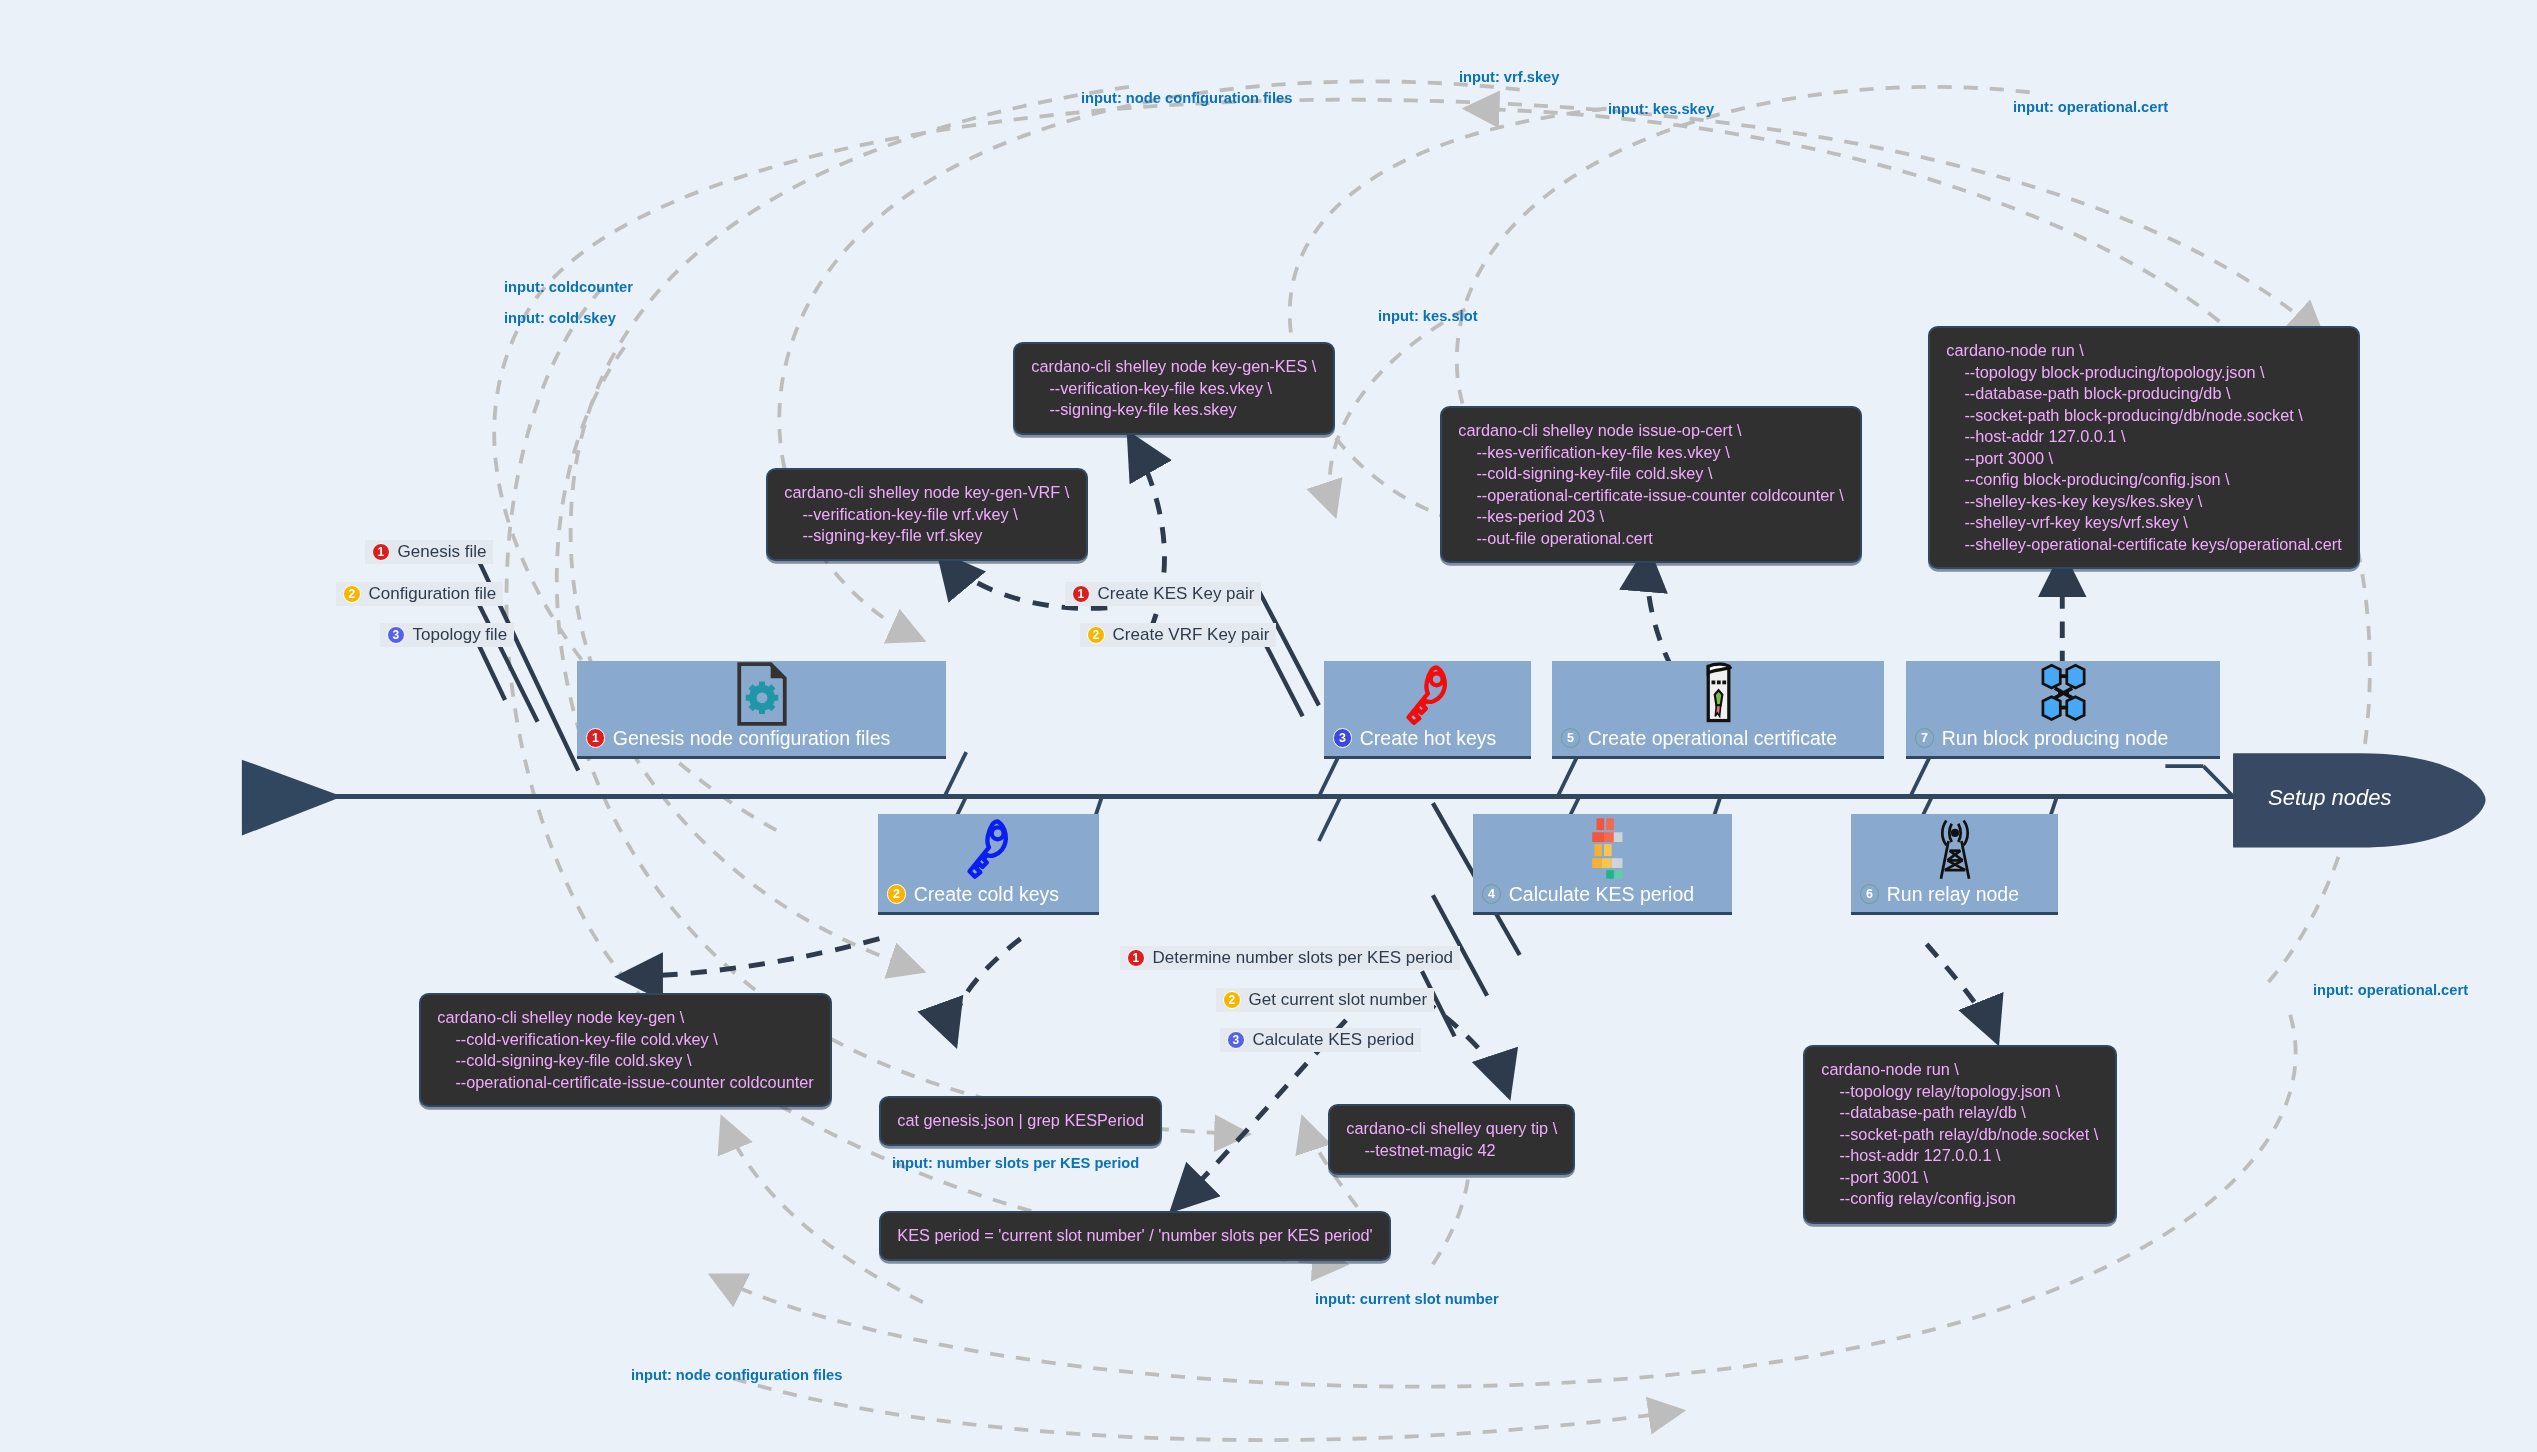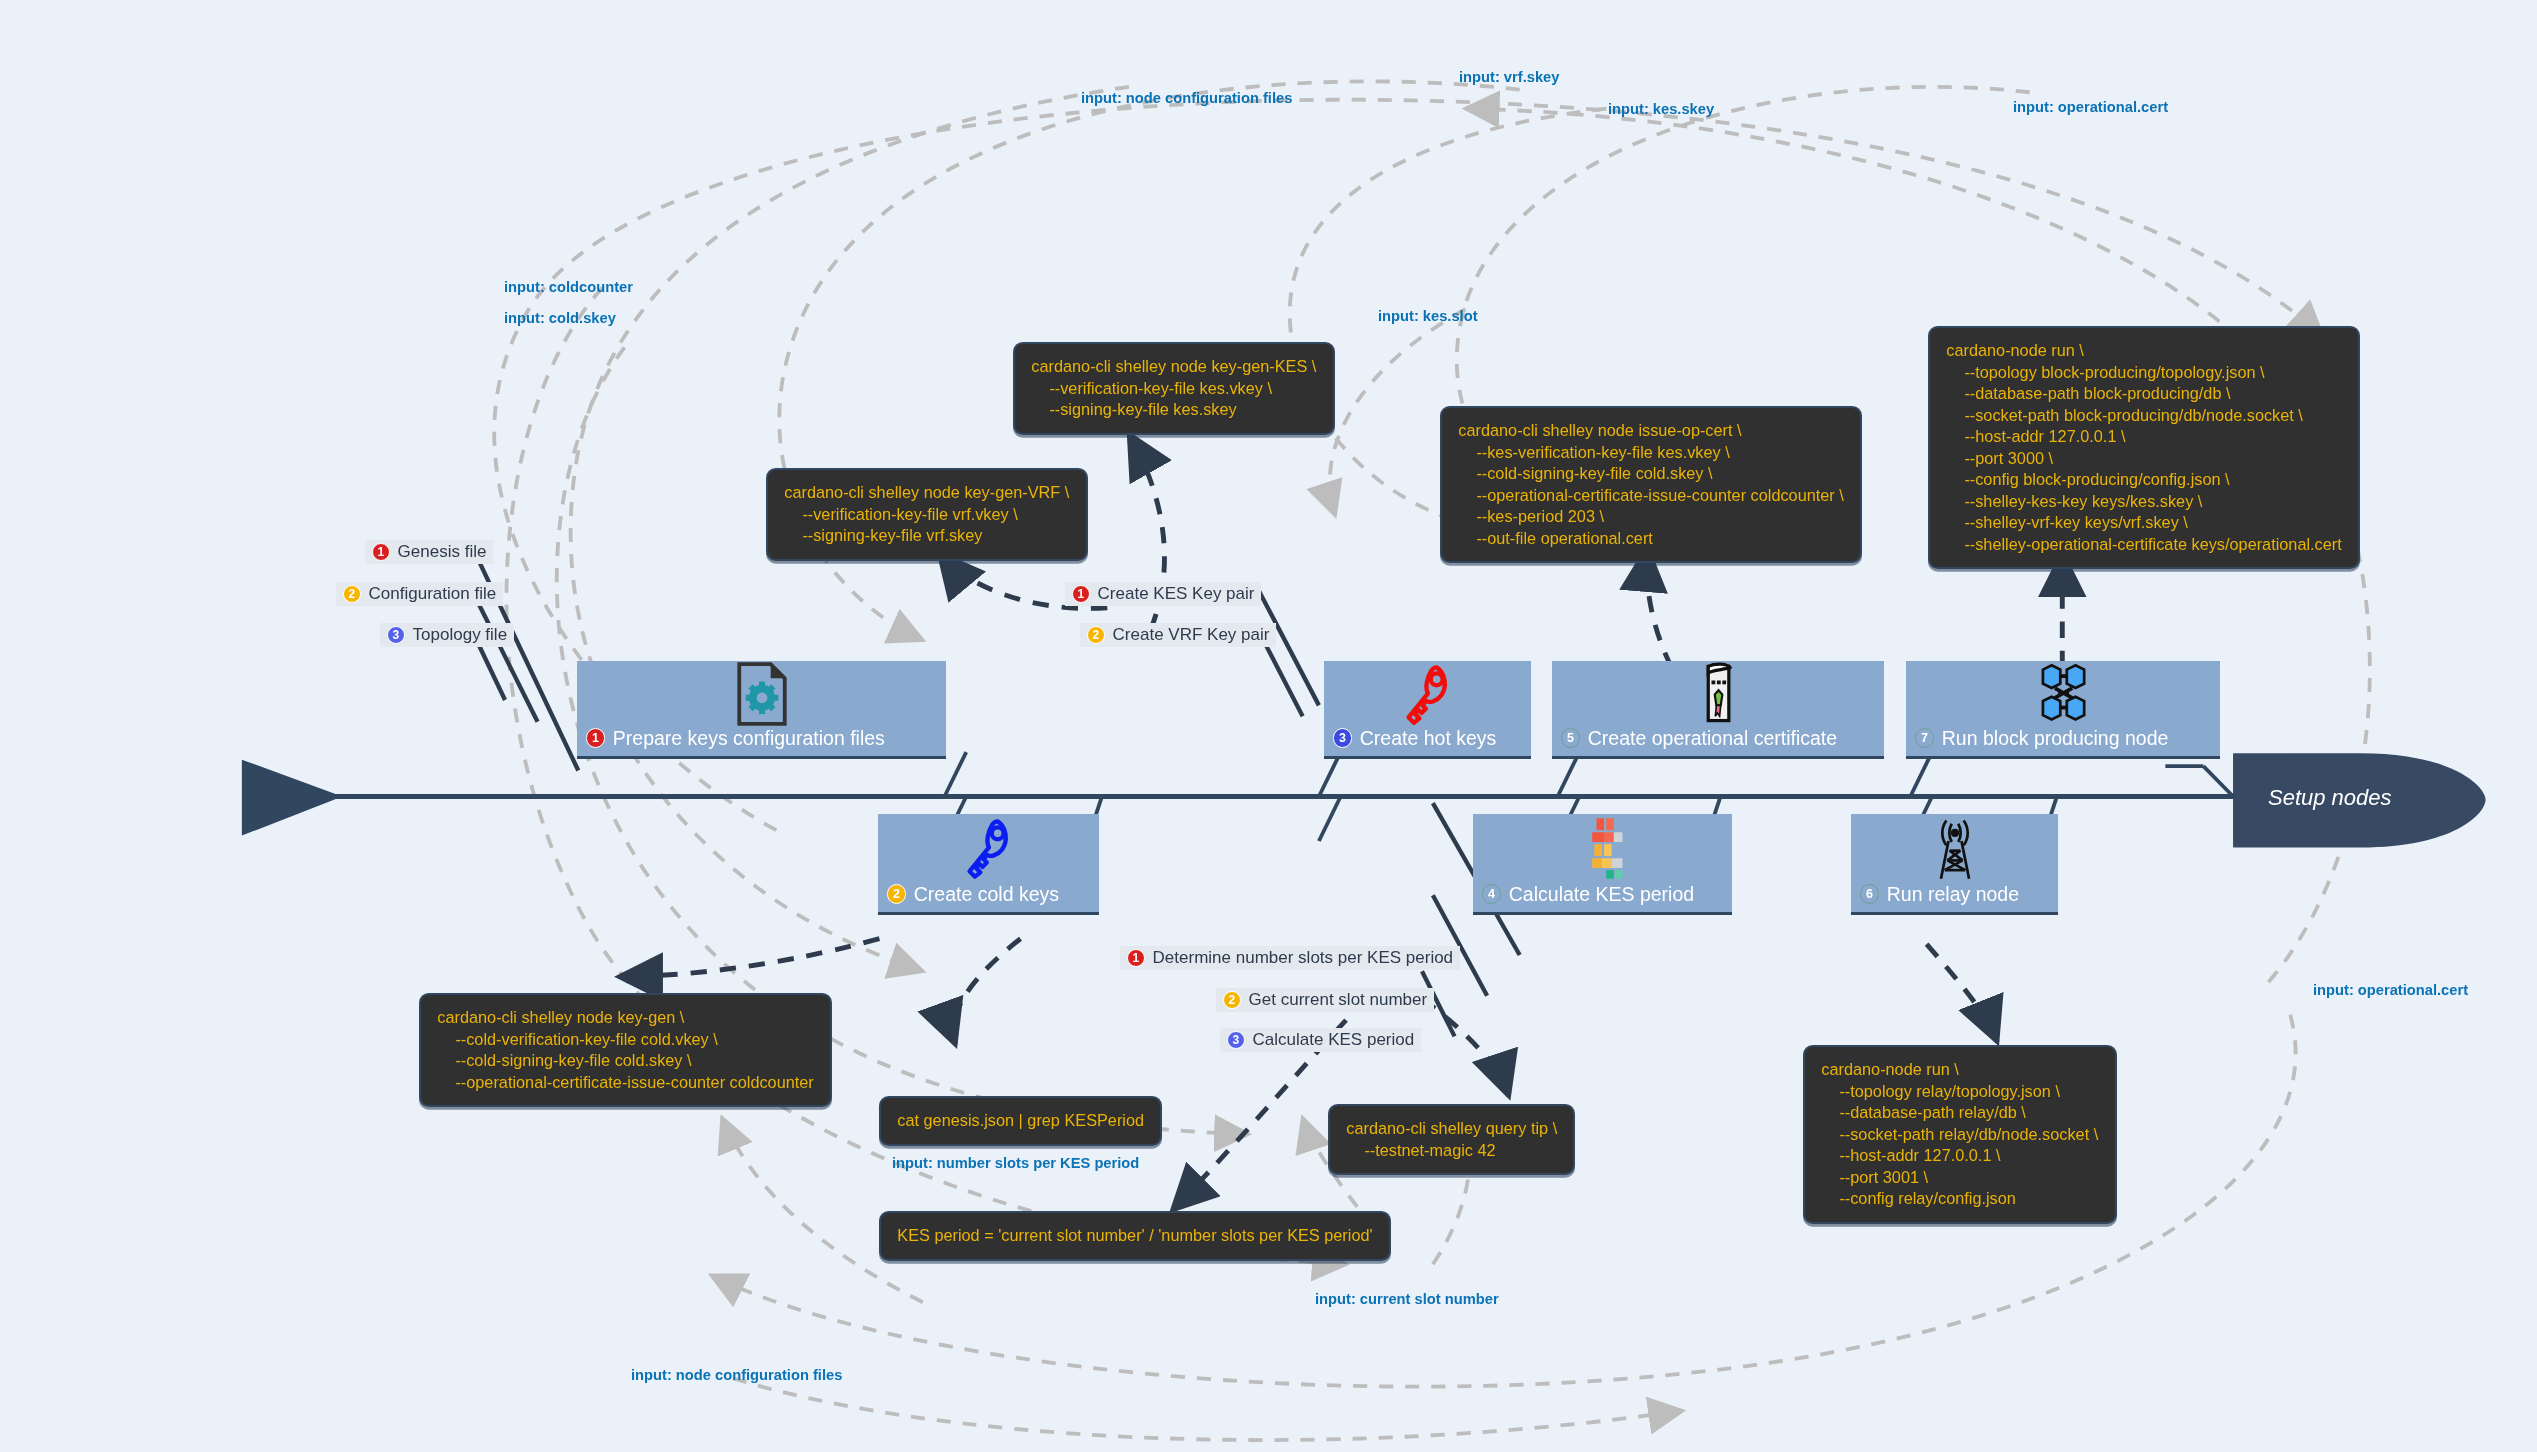--- a/index.html
+++ b/index.html
@@ -3,21 +3,21 @@
 <meta charset="utf-8">
 <style>
   html,body{margin:0;padding:0;background:#eaf1f8;}
   body{width:2538px;height:1452px;position:relative;overflow:hidden;
        font-family:"Liberation Sans","DejaVu Sans",sans-serif;}
   #stage{position:absolute;inset:0;}
   svg.layer{position:absolute;left:0;top:0;width:2538px;height:1452px;pointer-events:none;}
 
   
   .codebox{position:absolute;background:#303030;border:2.2px solid #31465f;border-radius:9.8px;
-           color:#eab308;font-size:16.3px;line-height:1.32;padding:12px 16.3px;white-space:pre;
+           color:#f0abfc;font-size:16.3px;line-height:1.32;padding:12px 16.3px;white-space:pre;
            box-shadow:0 2.7px 0 rgba(40,60,85,.55);}
   .codebox span{display:block;}
 
   
   .catbox{position:absolute;background:#8aa9ce;border-bottom:3.8px solid #31465f;
           display:flex;flex-direction:column;justify-content:flex-end;align-items:center;}
   .catbox .icon{flex:1;display:flex;align-items:center;justify-content:center;width:100%;}
   .catbox .caption{display:flex;align-items:center;gap:7.6px;color:#fff;font-size:19.5px;
                    padding:0 8.7px 6.5px 8.7px;width:100%;box-sizing:border-box;white-space:nowrap;}
   .catbox.right .caption{justify-content:flex-start;}
@@ -153,21 +153,21 @@
               <line x1="-21" y1="21" x2="21" y2="-21"></line>
           </g>
           <circle r="24" fill="none"></circle>
             <circle r="22" fill="#2196a8"></circle>
             <circle r="10" fill="#8aa9ce"></circle>
         </g>
       </svg>
     </div>
     <div class="caption">
       <span class="num red">1</span>
-      <span>Prepare keys configuration files</span>
+      <span>Genesis node configuration files</span>
     </div>
   </div>
 
   <div class="catbox right" style="left:1324px;top:661px;width:207px;height:95px;">
     <div class="icon">
       <svg width="50" height="64" viewBox="0 0 92 118">
         <g fill="none" stroke="#f20d0d" stroke-width="8" stroke-linejoin="round">
           <path d="M62,10 C78,20 82,46 70,62 C62,72 50,76 42,72 L36,80 L42,86 L34,94 L28,88 L22,96 L30,104 L20,112 L10,102 L46,58 C40,48 44,28 52,16 C55,12 58,10 62,10 Z"></path>
           <circle cx="62" cy="32" r="11"></circle>
         </g>

